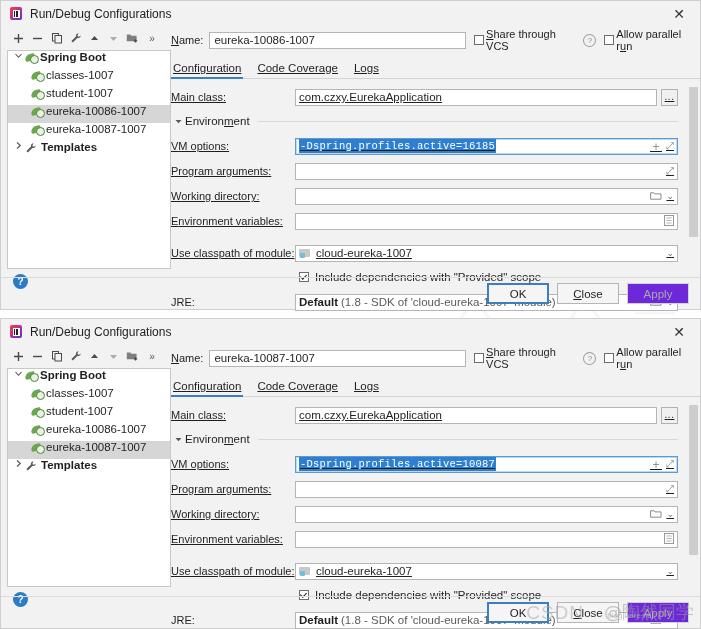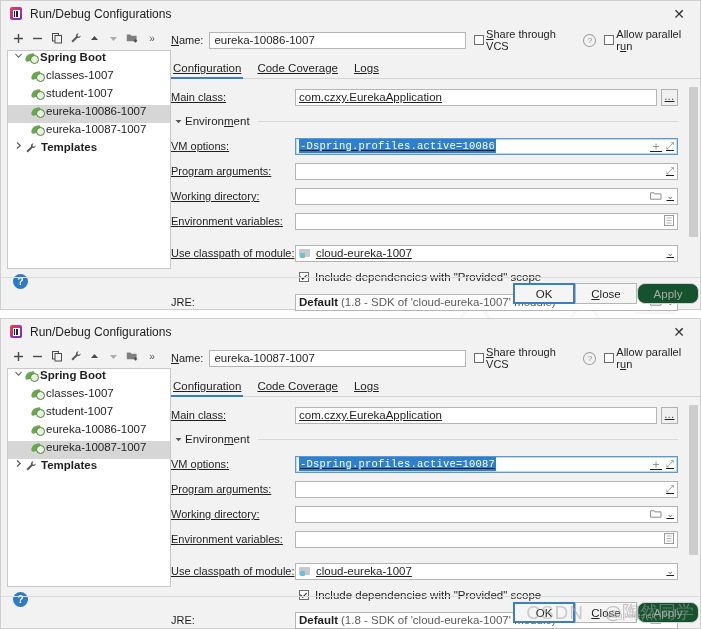--- a/index.html
+++ b/index.html
@@ -153,28 +153,28 @@
 
   
   .vscroll{position:absolute;right:2px;top:0;width:9px;bottom:0;}
   .vscroll .thumb{position:absolute;left:0;top:8px;width:9px;height:150px;background:#cdcdcd;border-radius:1px;}
 
   
   .footer{
     position:absolute;left:0;right:0;bottom:0;height:32px;
     border-top:1px solid #dcdcdc;
     display:flex;align-items:center;justify-content:flex-end;
-    padding-right:1px;gap:0;box-sizing:border-box;
+    padding-right:11px;gap:8px;box-sizing:border-box;
   }
   .btn{
     min-width:62px;height:21px;border:1px solid #b5b5b5;background:#f5f5f5;box-sizing:border-box;
     display:flex;align-items:center;justify-content:center;font-size:11.5px;color:#1f1f1f;
   }
   .btn.primary{border:2px solid #3a7fc1;background:#f5f5f5;}
-  .btn.disabled{color:#ababab;border-color:#d2d2d2;background:#14532d;border-radius:8px;}
+  .btn.disabled{color:#ababab;border-color:#d2d2d2;background:#6d28d9;}
 
   
   .wm{
     position:absolute;right:6px;bottom:4px;display:flex;align-items:flex-end;gap:20px;
     pointer-events:none;opacity:.55;
   }
   .wm .csdn{font-size:19px;color:#a9a9a9;font-family:"Liberation Sans",sans-serif;letter-spacing:1px;}
   .wm .cn{font-size:18px;color:#9c9c9c;font-family:"DejaVu Sans",sans-serif;}
   .wm2{
     position:absolute;right:46px;bottom:8px;font-size:8px;color:#b4b4b4;pointer-events:none;opacity:.8;
@@ -362,21 +362,21 @@
                 <path d="M1.5 3 L4.5 6.3 L7.5 3" fill="#555"></path>
               </svg>
           </span>
           <span class="env-lbl">Environ<span class="u">m</span>ent</span>
           <span class="rule"></span>
         </div>
 
         <div class="frow">
           <span class="lbl"><span class="u">V</span>M options:</span>
           <span class="field focused">
-            <span class="sel-text">-Dspring.profiles.active=10086</span>
+            <span class="sel-text">-Dspring.profiles.active=16185</span>
             <span class="f-icons">
               <span class="plus">＋</span>
               <span class="expand">⤢</span>
             </span>
           </span>
         </div>
 
         <div class="frow">
           <span class="lbl">Program ar<span class="u">g</span>uments:</span>
           <span class="field">

